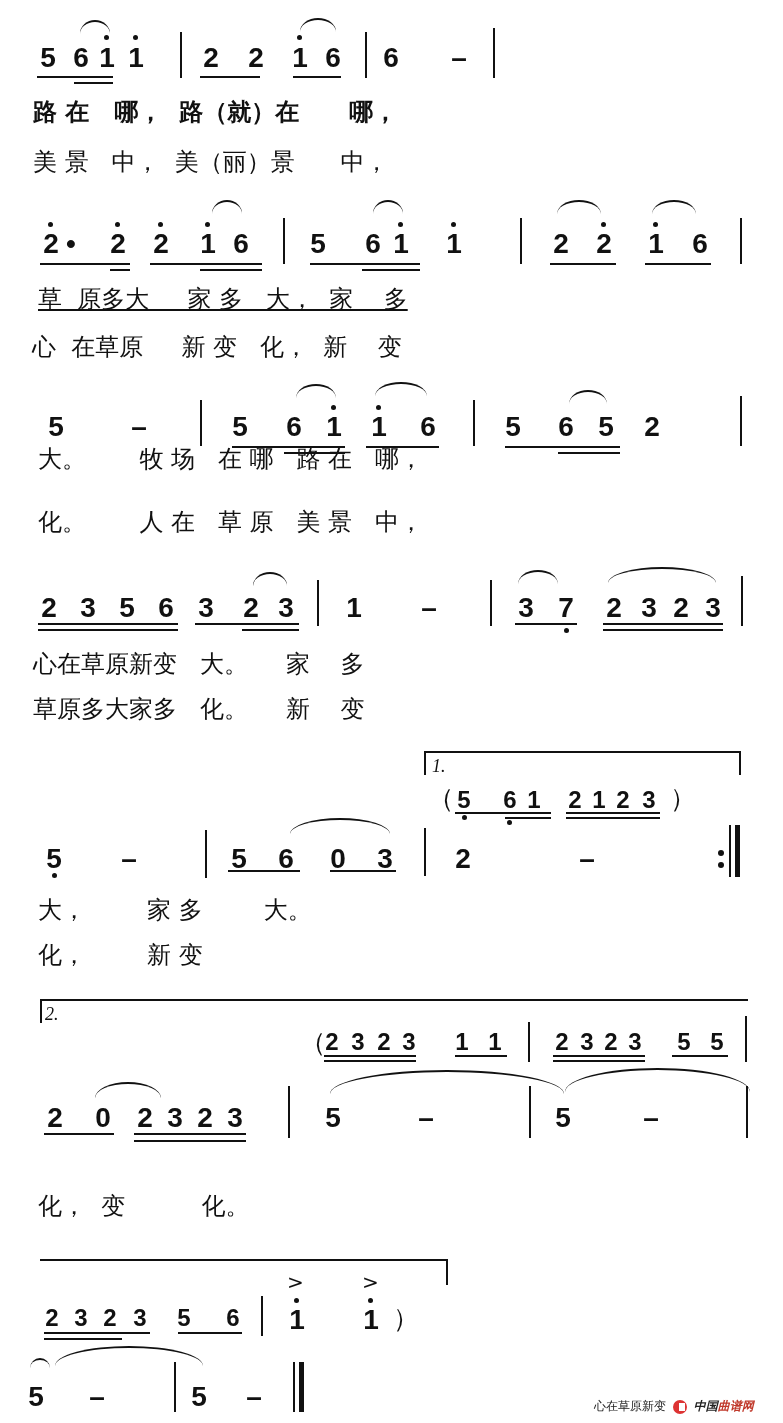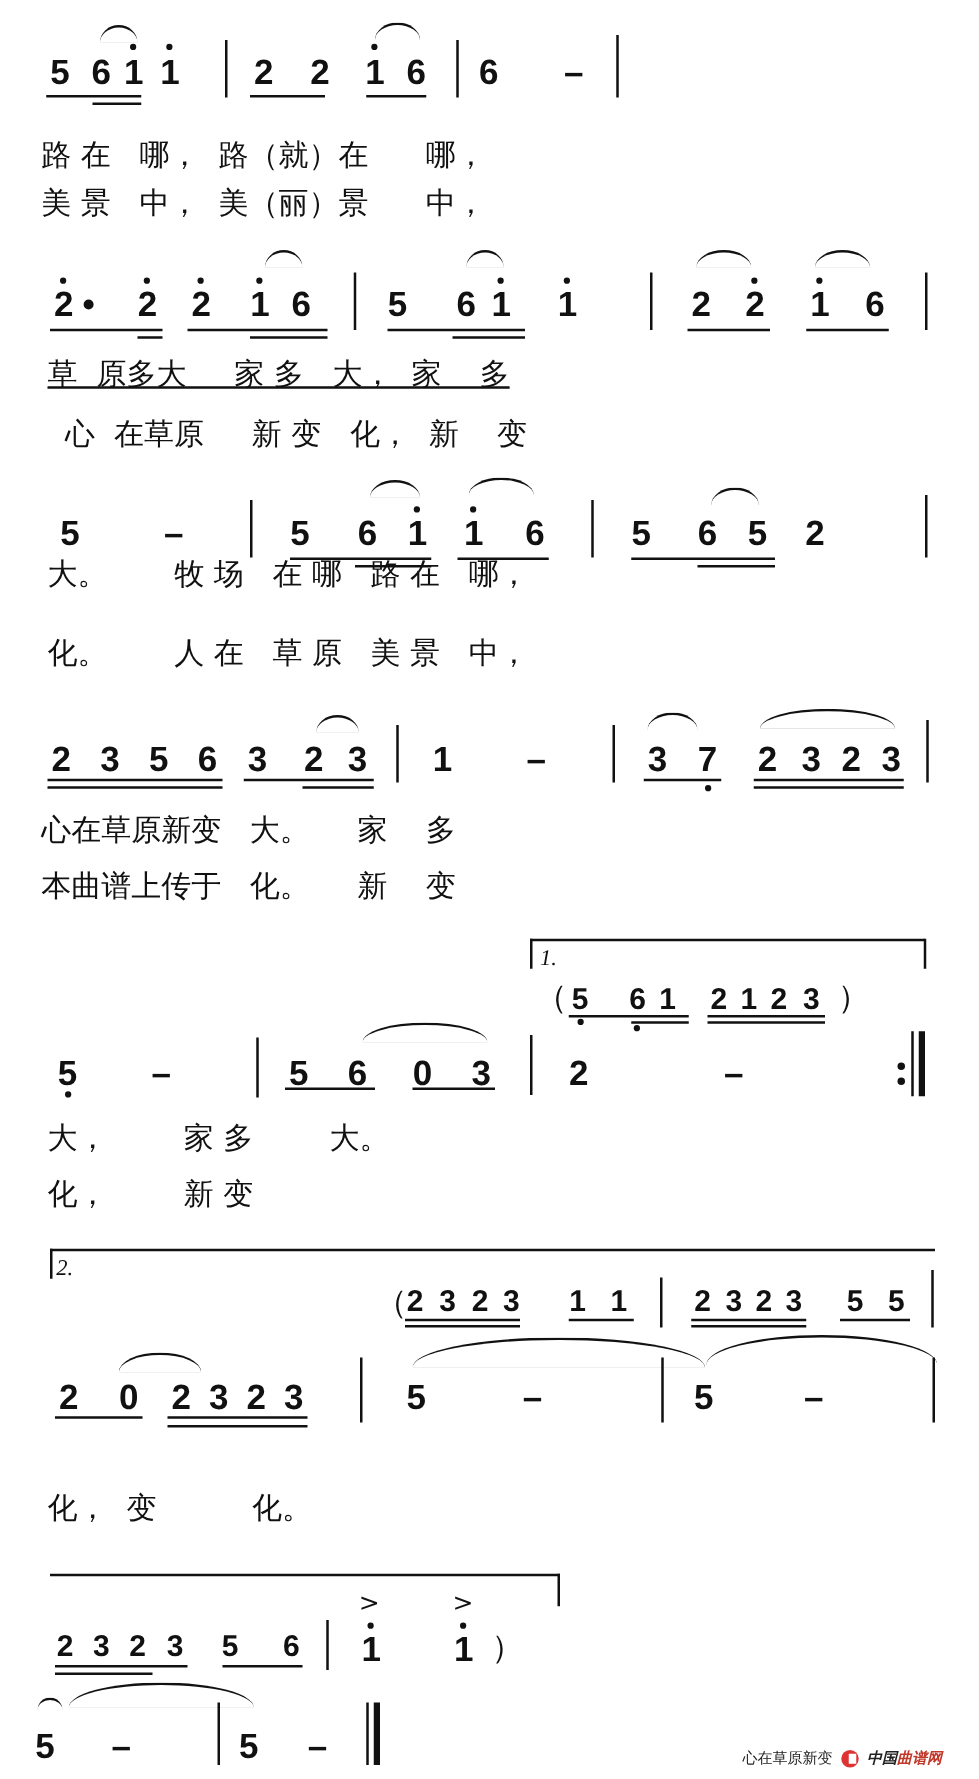--- a/index.html
+++ b/index.html
@@ -52,21 +52,21 @@
   <span class="note" style="left:322px;top:44px;">6</span>
   <div class="uline" style="left:293px;top:76px;width:48px;"></div>
 
   <div class="bar" style="left:365px;top:32px;height:46px;"></div>
 
   <span class="note" style="left:380px;top:44px;">6</span>
   <span class="note" style="left:448px;top:44px;">–</span>
 
   <div class="bar" style="left:493px;top:28px;height:50px;"></div>
 </div>
-<div class="lyric" style="left:33px;top:110px;">路 在   哪，  路（就）在      哪，</div>
+<div class="lyric" style="left:33px;top:98px;font-weight:bold;">路 在   哪，  路（就）在      哪，</div>
 <div class="lyric" style="left:33px;top:148px;">美 景   中，  美（丽）景      中，</div>
 
 <div>
   <div class="slur" style="left:212px;top:200px;width:30px;height:12px;"></div>
   <div class="slur" style="left:373px;top:200px;width:30px;height:12px;"></div>
   <div class="slur" style="left:557px;top:200px;width:44px;height:12px;"></div>
   <div class="slur" style="left:652px;top:200px;width:44px;height:12px;"></div>
 
   <span class="note" style="left:40px;top:230px;">2</span>
   <span class="dot-hi" style="left:48px;top:222px;"></span>
@@ -102,21 +102,21 @@
   <span class="dot-hi" style="left:601px;top:222px;"></span>
   <div class="uline" style="left:550px;top:263px;width:66px;"></div>
   <span class="note" style="left:645px;top:230px;">1</span>
   <span class="dot-hi" style="left:653px;top:222px;"></span>
   <span class="note" style="left:689px;top:230px;">6</span>
   <div class="uline" style="left:645px;top:263px;width:66px;"></div>
 
   <div class="bar" style="left:740px;top:218px;height:46px;"></div>
 </div>
 <div class="lyric" style="left:38px;top:285px;text-decoration:underline;">草  原多大     家 多   大，  家    多</div>
-<div class="lyric" style="left:52px;top:333px;">心  在草原     新 变   化，  新    变</div>
+<div class="lyric" style="left:32px;top:333px;">心  在草原     新 变   化，  新    变</div>
 
 <div>
   <div class="slur" style="left:296px;top:384px;width:40px;height:12px;"></div>
   <div class="slur" style="left:375px;top:382px;width:52px;height:12px;"></div>
   <div class="slur" style="left:569px;top:390px;width:38px;height:12px;"></div>
 
   <span class="note" style="left:45px;top:413px;">5</span>
   <span class="note" style="left:128px;top:413px;">–</span>
 
   <div class="bar" style="left:200px;top:400px;height:46px;"></div>
@@ -177,21 +177,21 @@
   <span class="note" style="left:603px;top:594px;">2</span>
   <span class="note" style="left:638px;top:594px;">3</span>
   <span class="note" style="left:670px;top:594px;">2</span>
   <span class="note" style="left:702px;top:594px;">3</span>
   <div class="uline" style="left:603px;top:623px;width:120px;"></div>
   <div class="uline" style="left:603px;top:629px;width:120px;"></div>
 
   <div class="bar" style="left:741px;top:576px;height:50px;"></div>
 </div>
 <div class="lyric" style="left:33px;top:650px;">心在草原新变   大。     家    多</div>
-<div class="lyric" style="left:33px;top:695px;">本曲谱上传于   化。     新    变</div>
+<div class="lyric" style="left:33px;top:695px;">草原多大家多   化。     新    变</div>
 
 <div>
 
   <div class="volta-line" style="left:424px;top:751px;width:316px;"></div>
   <div class="volta-vert" style="left:424px;top:751px;height:24px;"></div>
   <div class="volta-vert" style="left:739px;top:751px;height:24px;"></div>
   <span class="volta-label" style="left:432px;top:756px;">1.</span>
 
   <span class="paren" style="left:428px;top:784px;">（</span>
 

